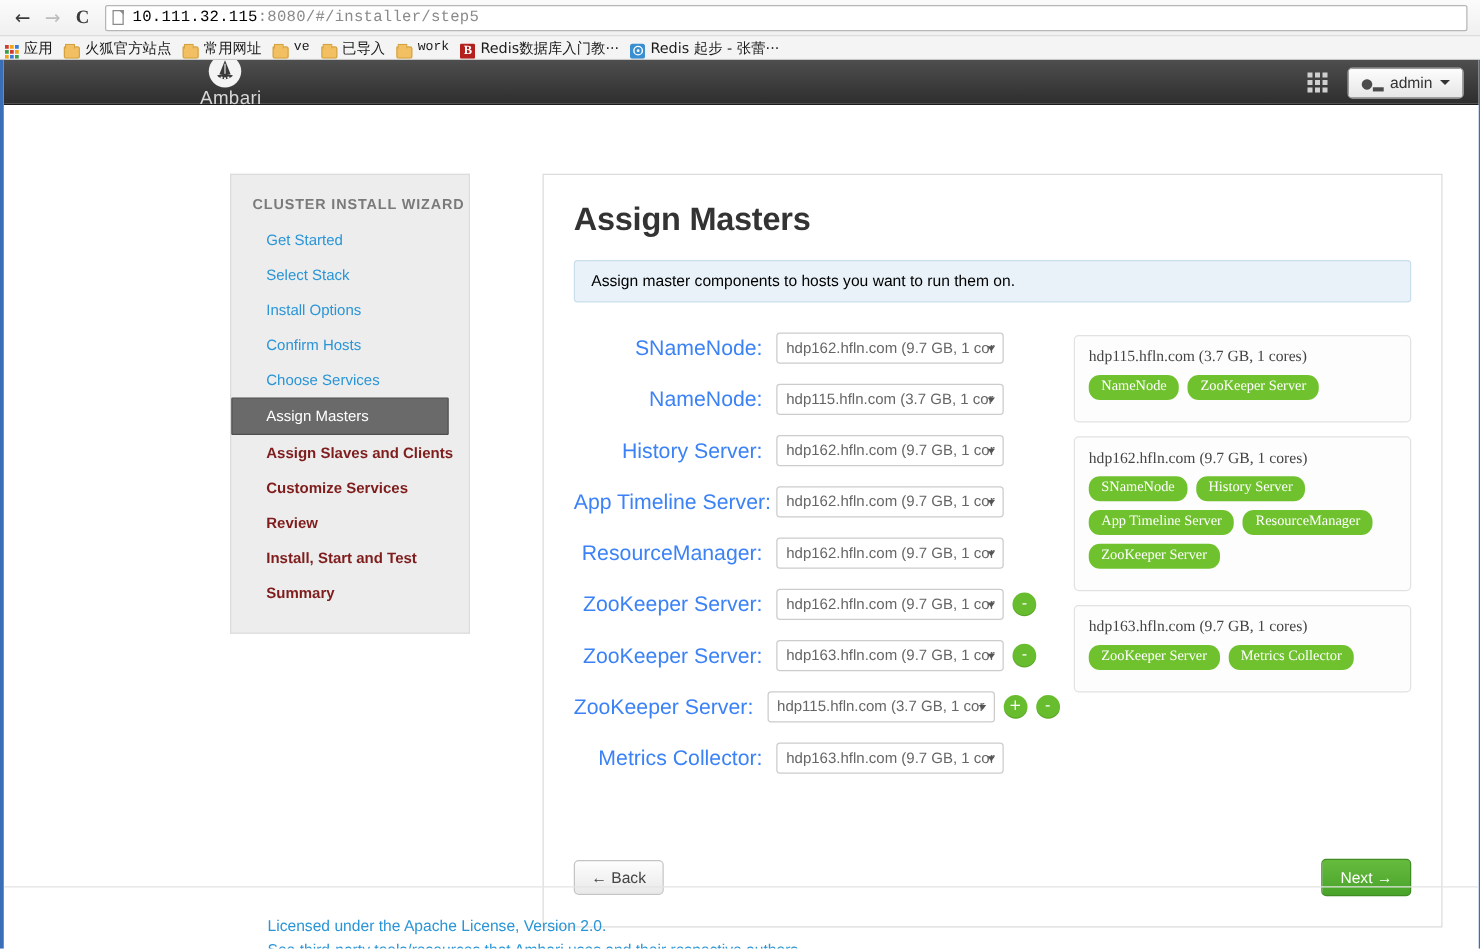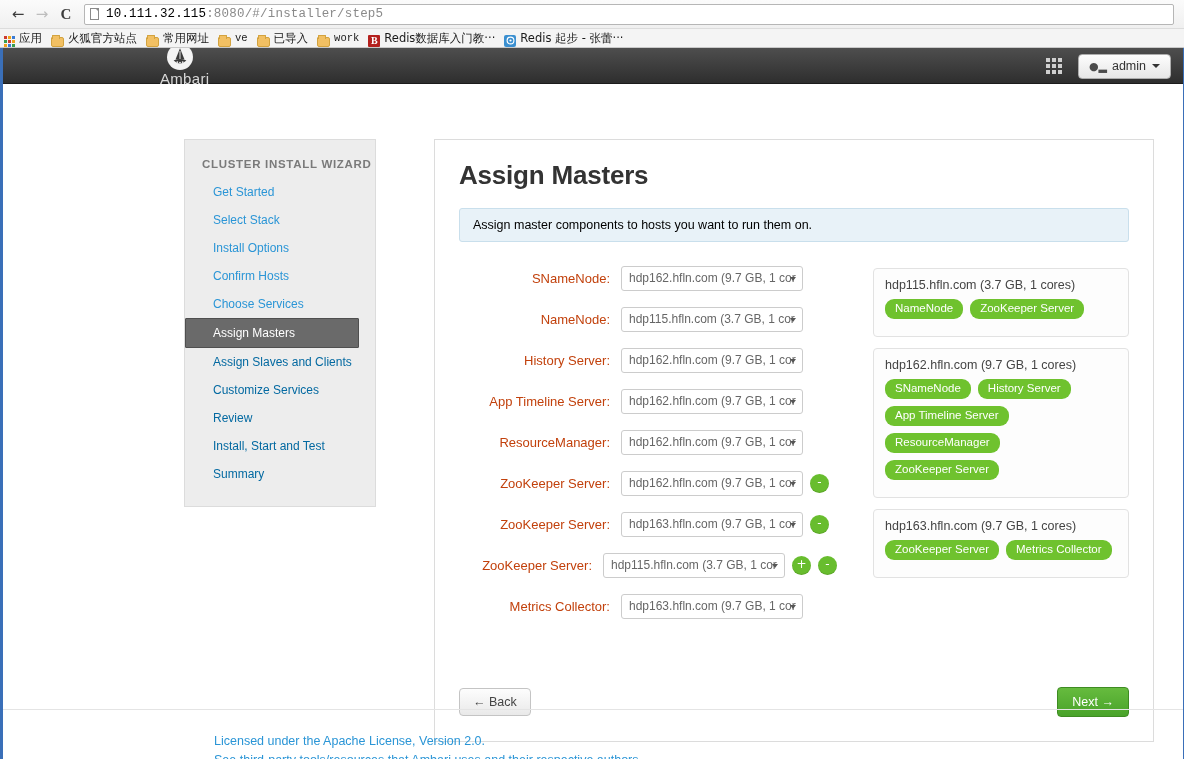--- a/index.html
+++ b/index.html
@@ -237,22 +237,23 @@
   .wizard-step.active {
     background: #6a6a6a;
     color: #ffffff;
     border: 1px solid #4f4f4f;
     margin: 0 16px 0 0;
     padding-left: 27px;
     border-radius: 1px;
     cursor: default;
   }
   .wizard-step.done-future {
-    color: #0369a1;
+    color: #7f1d1d;
     cursor: default;
+    font-weight: bold;
   }
 
   
   #main-panel {
     position: absolute;
     left: 431px; top: 55px;
     width: 720px;
     background: #ffffff;
     border: 1px solid #dcdcdc;
     padding: 20px 24px 24px 24px;
@@ -270,34 +271,34 @@
     border: 1px solid #c9dfec;
     border-radius: 3px;
     padding: 9px 13px;
     font-size: 12.5px;
     color: #000000;
     margin-bottom: 20px;
   }
 
   #assign-body { display: flex; }
   #assign-left { width: 378px; padding-top: 4px; }
-  #assign-right { width: 285px; margin-left: 36px; padding-top: 6px; }
+  #assign-right { width: 285px; margin-left: 22px; padding-top: 6px; font-family: Liberation Serif, serif; }
 
   .master-row {
     display: flex;
     align-items: center;
     margin-bottom: 16px;
     height: 25px;
   }
   .master-label {
     width: 162px;
     text-align: right;
     padding-right: 11px;
-    font-size: 13px;
-    color: #c2410c;
+    font-size: 17px;
+    color: #3b82f6;
     white-space: nowrap;
   }
   .host-select {
     width: 182px;
     height: 25px;
     border: 1px solid #cccccc;
     border-radius: 3px;
     background: #fff;
     font-size: 12px;
     color: #666;

